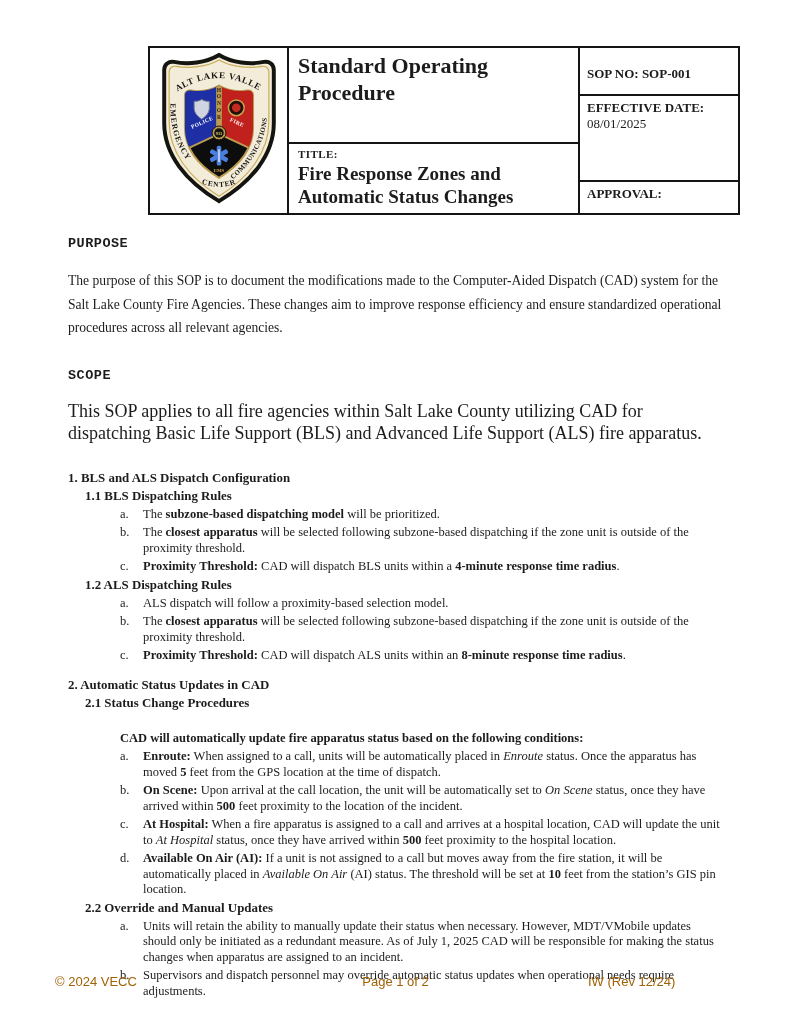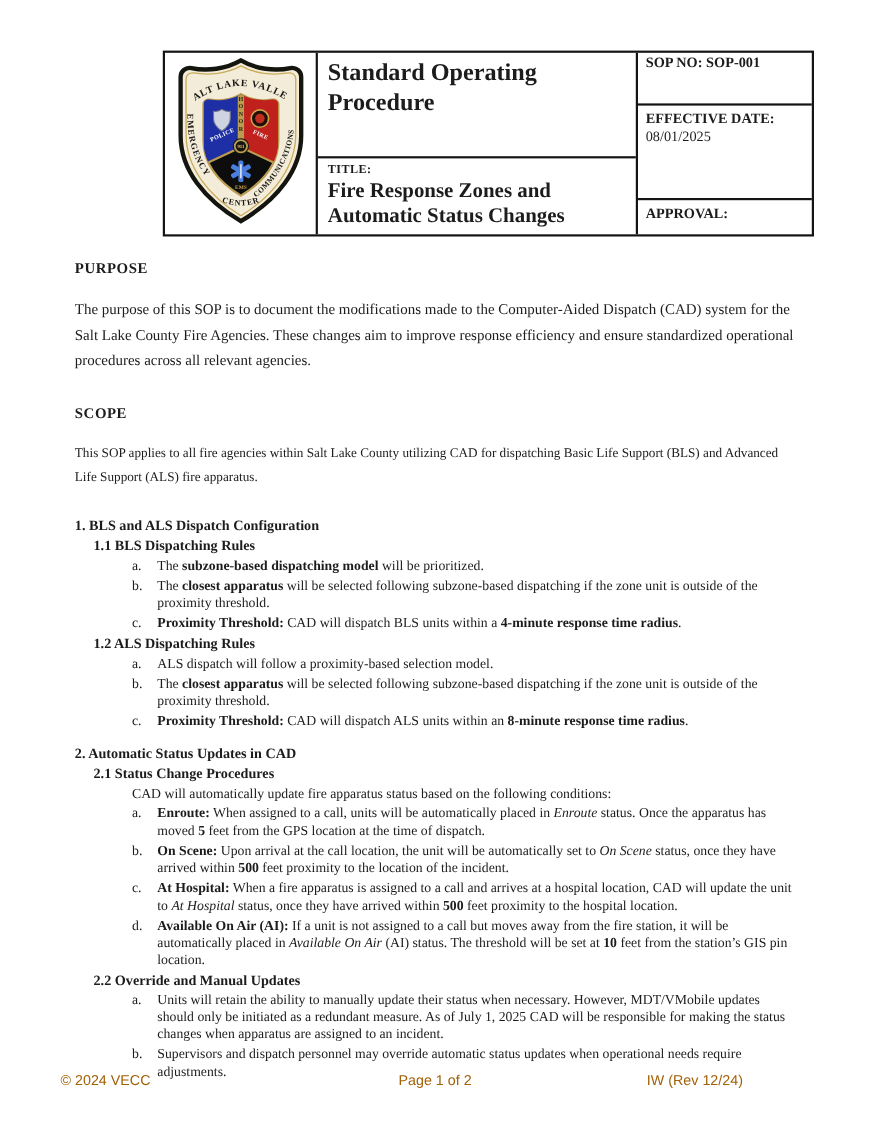--- a/index.html
+++ b/index.html
@@ -10,42 +10,42 @@
   
   .header-table{
     position:absolute;left:148px;top:46px;width:592px;height:169px;
     border:2px solid #141414;display:flex;box-sizing:border-box;background:#fff;
   }
   .logo-cell{width:139px;border-right:2px solid #141414;display:flex;align-items:center;justify-content:center;box-sizing:border-box;}
   .mid-col{width:291px;border-right:2px solid #141414;display:flex;flex-direction:column;box-sizing:border-box;}
   .mid-top{height:96px;padding:5px 9px;box-sizing:border-box;}
   .mid-bottom{flex:1;border-top:2px solid #141414;padding:4px 9px;box-sizing:border-box;}
   .right-col{flex:1;display:flex;flex-direction:column;box-sizing:border-box;}
-  .r-row1{height:48px;border-bottom:2px solid #141414;padding:0 7px;box-sizing:border-box;}
+  .r-row1{height:48px;border-bottom:2px solid #141414;padding:16px 7px;box-sizing:border-box;}
   .r-row2{height:86px;border-bottom:2px solid #141414;padding:4px 7px;box-sizing:border-box;}
   .r-row3{flex:1;padding:4px 7px;box-sizing:border-box;}
   .doc-type{font-size:22px;font-weight:bold;line-height:1.22;}
   .title-label{font-size:11px;font-weight:bold;letter-spacing:.4px;}
   .doc-title{font-size:19px;font-weight:bold;line-height:1.24;margin-top:2px;}
   .meta-label{font-size:13px;font-weight:bold;line-height:1.25;}
   .meta-value{font-size:13px;line-height:1.3;}
   .approval-value{font-size:13px;font-weight:bold;line-height:1.3;}
 
   
   .content{position:absolute;left:68px;top:236px;width:656px;}
-  .sec-heading{font-size:13.5px;font-weight:bold;letter-spacing:.5px;line-height:16px;}
+  .sec-heading{font-size:13.5px;font-weight:bold;letter-spacing:.5px;line-height:16px;font-family:Liberation Mono, monospace;}
   .purpose-para{margin-top:17px;font-size:13.6px;line-height:23.5px;}
   .scope-heading{margin-top:28px;}
-  .scope-para{margin-top:16px;font-size:12px;line-height:22px;}
+  .scope-para{margin-top:16px;font-size:18px;line-height:22px;}
   .outline{margin-top:26px;font-size:12.5px;}
   .o-sec + .o-sec{margin-top:13px;}
   .o-h1{font-weight:bold;font-size:12.9px;line-height:16px;}
   .o-sub{margin-left:17px;}
   .o-h2{font-weight:bold;font-size:12.9px;line-height:16px;margin-top:2px;}
-  .o-intro{margin-left:35px;margin-top:3px;line-height:15.5px;}
+  .o-intro{margin-left:35px;margin-top:20px;line-height:15.5px;font-weight:bold;}
   .li{display:flex;margin-left:35px;margin-top:3px;line-height:15.5px;}
   .li-label{width:23px;flex:none;}
   .li-text{flex:1;}
 
   
   .page-footer{position:absolute;top:974px;left:0;width:791px;height:20px;
     font-family:"Liberation Sans",sans-serif;font-size:13px;color:#a16207;}
   .f-left{position:absolute;left:55px;top:0;}
   .f-center{position:absolute;left:0;width:100%;text-align:center;top:0;}
   .f-right{position:absolute;left:588px;top:0;}

